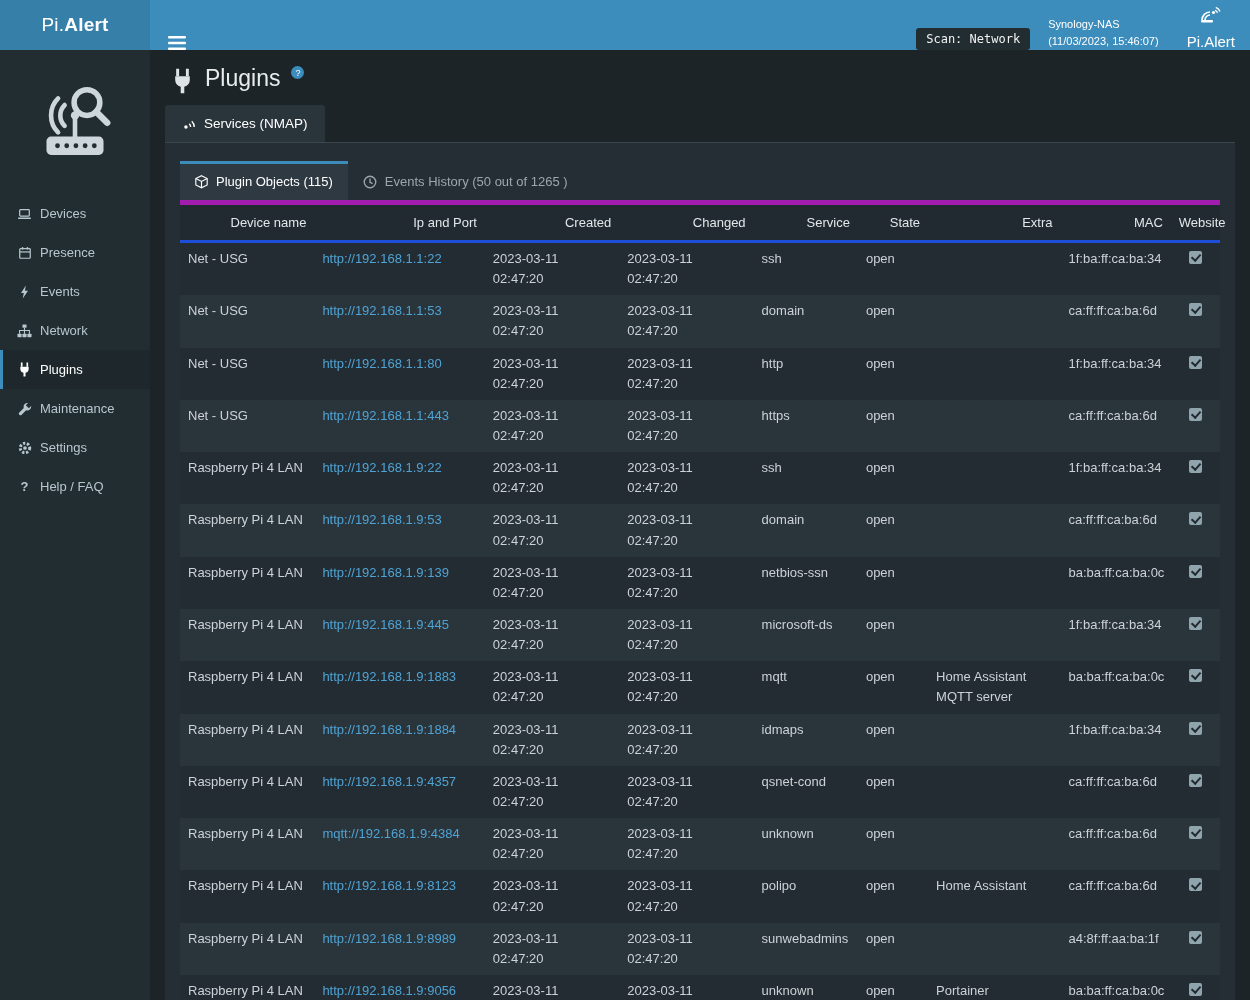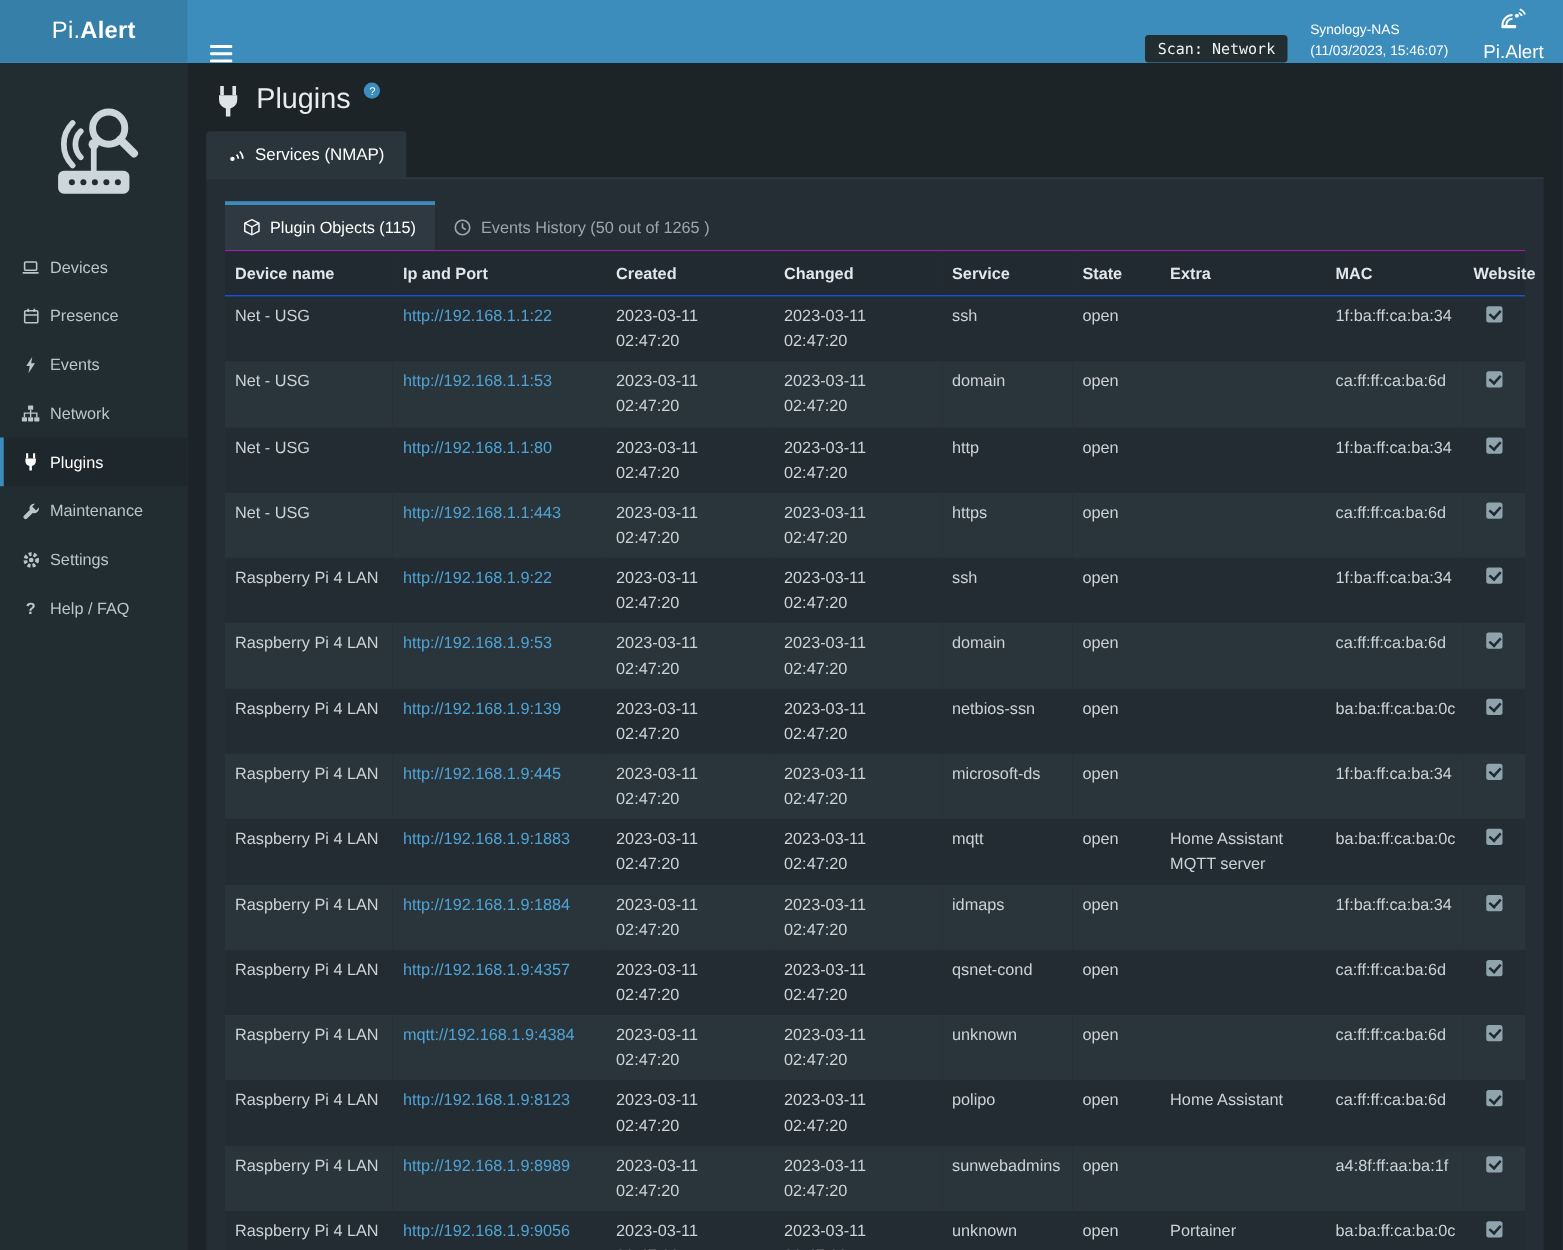--- a/index.html
+++ b/index.html
@@ -41,28 +41,28 @@
   .page-header .ico { color:#dde3e6; margin-top:3px; }
   .help-badge { width:13px; height:13px; border-radius:50%; background:#3c8dbc; color:#fff; font-size:9px;
                 display:flex; align-items:center; justify-content:center; margin-top:1px; cursor:pointer; }
 
   .outer-tabs { display:flex; border-bottom:1px solid #3a454c; }
   .otab { display:flex; align-items:center; gap:8px; padding:11px 17px; font-size:13.5px; color:#9fb0b8;
           cursor:pointer; border-radius:3px 3px 0 0; }
   .otab.active { background:#2a343b; color:#fff; }
 
   .box { background:#252e34; min-height:830px; padding:18px 15px 15px; }
-  .inner-tabs { display:flex; border-bottom:1px solid #a21caf; }
+  .inner-tabs { display:flex; border-bottom:5px solid #a21caf; }
   .itab { display:flex; align-items:center; gap:8px; padding:10px 15px 11px; font-size:13px; color:#9aa7ae;
           cursor:pointer; border-top:3px solid transparent; }
   .itab.active { background:#2e3941; color:#fff; border-top-color:#3c8dbc; }
 
   table { width:100%; border-collapse:collapse; table-layout:fixed; font-size:13px; }
-  thead th { background:#212a30; color:#e1e7ea; font-weight:700; text-align:left; padding:10px 8px;
-             border-bottom:1px solid #1d4ed8; cursor:pointer; }
+  thead th { background:#212a30; color:#e1e7ea; font-weight:400; text-align:right; padding:10px 8px;
+             border-bottom:3px solid #1d4ed8; cursor:pointer; }
   tbody td { padding:6px 8px; color:#ccd3d7; vertical-align:top; overflow:hidden; line-height:1.55; }
   tbody tr:nth-child(odd)  { background:#232c32; }
   tbody tr:nth-child(even) { background:#2a343b; }
   a.link { color:#4fa3d4; text-decoration:none; cursor:pointer;margin-top:15px; }
   td.c { text-align:center; }
 
   .cb { width:13px; height:13px; background:#90a4ae; border-radius:2px; position:relative;
         display:inline-block; margin-top:2px; cursor:pointer; }
   .cb::after { content:""; position:absolute; left:4.2px; top:1.2px; width:3.6px; height:7.4px;
                border:solid #212a30; border-width:0 2px 2px 0; transform:rotate(42deg); }

